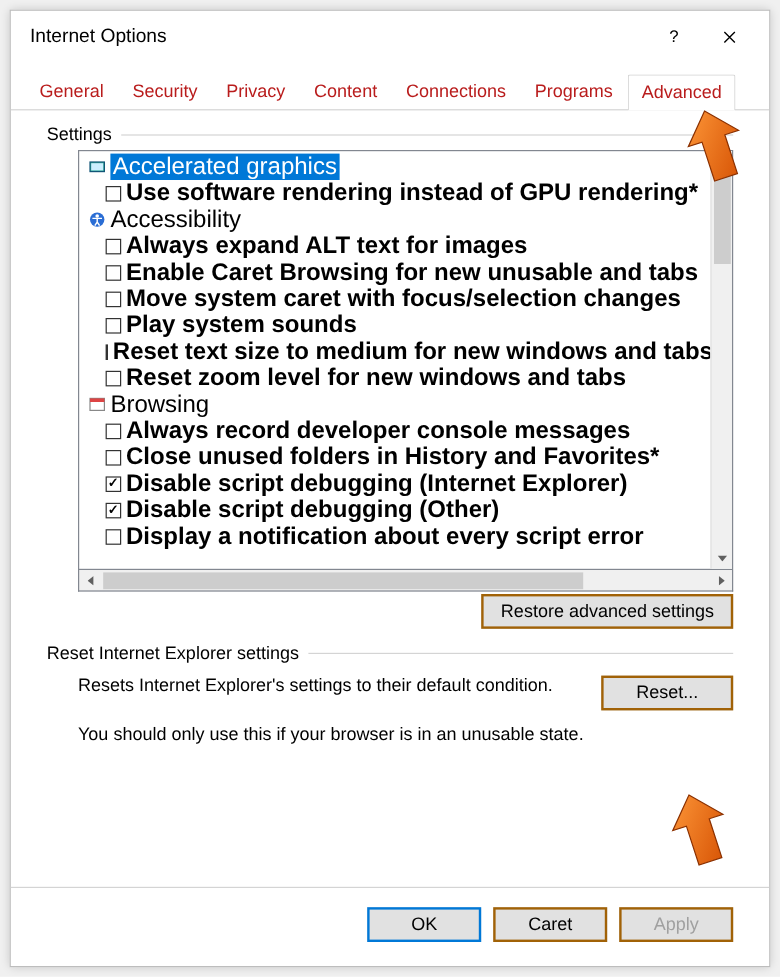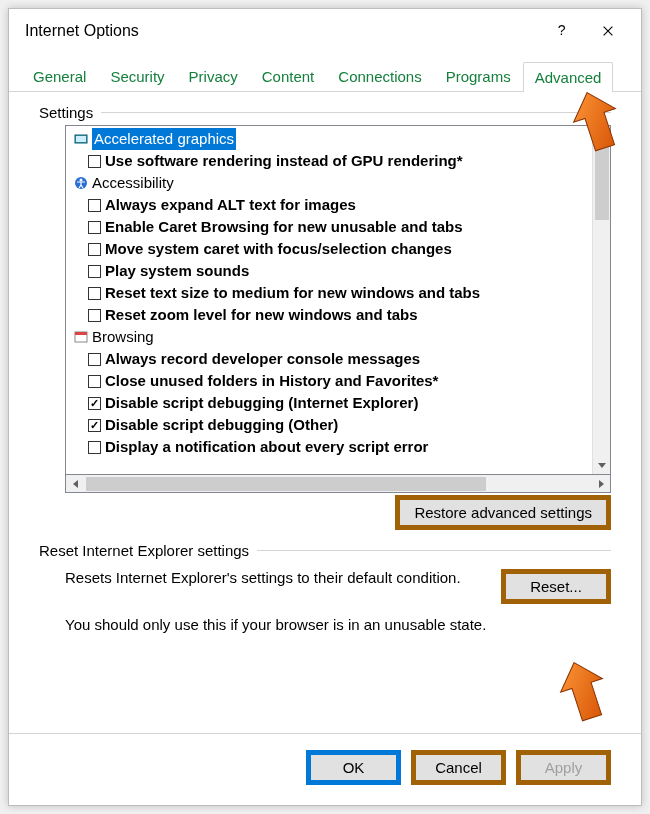--- a/index.html
+++ b/index.html
@@ -37,21 +37,21 @@
       display: flex;
       border-bottom: 1px solid #d4d4d4;
       padding: 8px 12px 0 12px;
       gap: 0;
     }
     .tab {
       padding: 6px 11px;
       border: 1px solid transparent;
       border-bottom: none;
       cursor: pointer;
-      color: #15803d;
+      color: #b91c1c;
       font-size: 15px;
       position: relative;
     }
     .tab.active {
       border-color: #d4d4d4;
       background: #fff;
       border-radius: 2px 2px 0 0;
       top: 1px;
     }
     .content {
@@ -72,21 +72,21 @@
       border: 1px solid #828790;
       height: 350px;
       margin: 0 0 0 26px;
       background: #fff;
       display: flex;
     }
     .tree {
       flex: 1;
       padding: 2px 0;
       overflow: hidden;
-      font-size: 15px;
+      font-size: 20px;
       line-height: 22px;
     }
     .tree-row {
       display: flex; align-items: center;
       padding: 0 4px;
       white-space: nowrap;
     }
     .tree-row.category { padding-left: 8px; }
     .tree-row.item { padding-left: 22px; font-weight: bold; }
     .tree-row .cat-icon {
@@ -140,21 +140,21 @@
     .hscroll .thumb { position: absolute; top: 2px; bottom: 1px; left: 2px; width: 400px; background: #cdcdcd; }
     .note {
       margin: 4px 0 8px 26px;
       font-size: 15px;
     }
     .right-btn-row {
       display: flex; justify-content: flex-end;
       margin: 2px 0 12px 0;
     }
     .win-btn {
-      border: 5px solid #a16207;
+      border: 2px solid #a16207;
       background: #e1e1e1;
       padding: 4px 14px;
       font-size: 15px;
       cursor: pointer;
       font-family: inherit;
     }
     .reset-section-label {
       font-size: 15px;
       display: flex; align-items: center; gap: 8px;
       margin-bottom: 10px;
@@ -349,21 +349,21 @@
       <div class="desc">Resets Internet Explorer's settings to their default condition.</div>
       <button class="win-btn" style="width:110px">Reset...</button>
     </div>
 
     <div class="warn">You should only use this if your browser is in an unusable state.</div>
 
   </div>
 
   <div class="bottom-row">
     <button class="win-btn default">OK</button>
-    <button class="win-btn">Cancel</button>
+    <button class="win-btn">Caret</button>
     <button class="win-btn disabled">Apply</button>
   </div>
 
   <div class="watermark">&nbsp;</div>
 
   <div class="pointer" style="top:78px; left:558px;">
     <svg width="60" height="72" viewBox="0 0 60 72">
       <defs>
           <linearGradient id="g1" x1="0" y1="0" x2="1" y2="1">
             <stop offset="0" stop-color="#ff9a3b"></stop>

